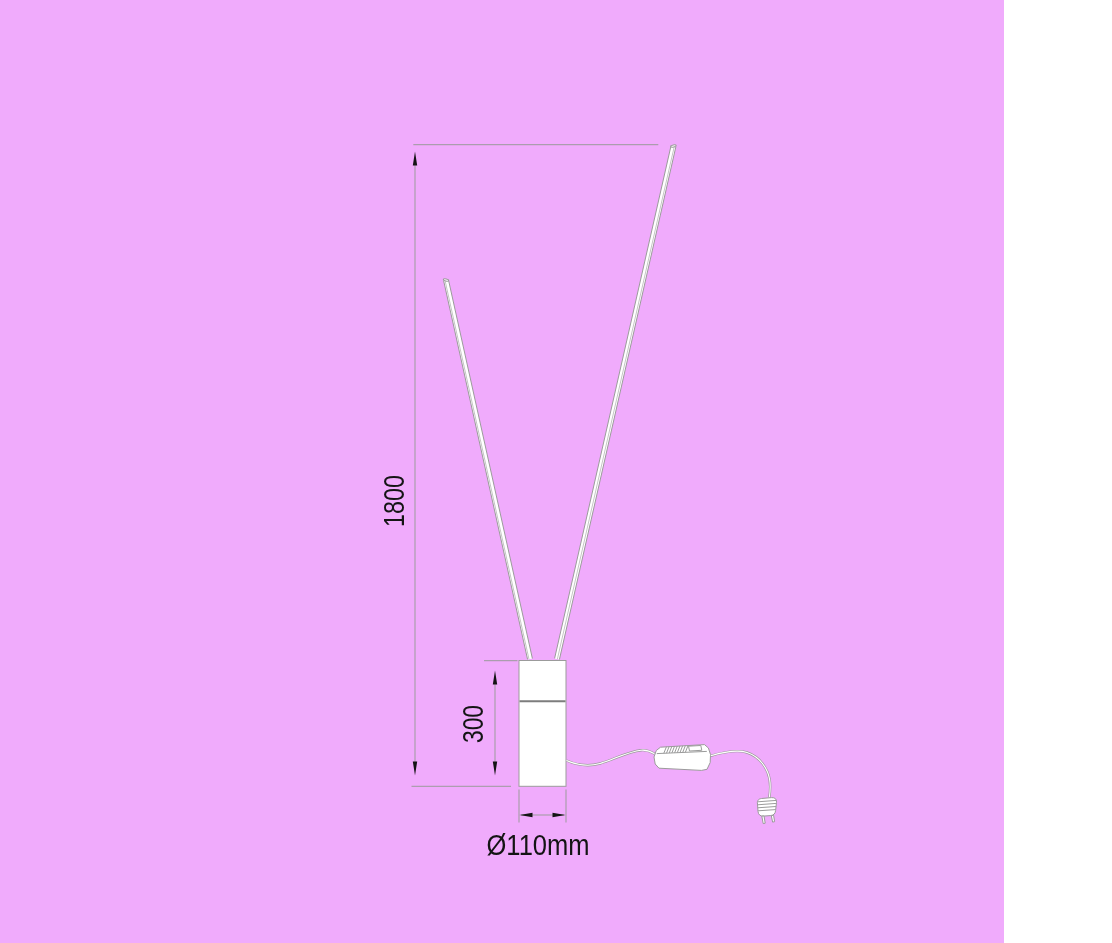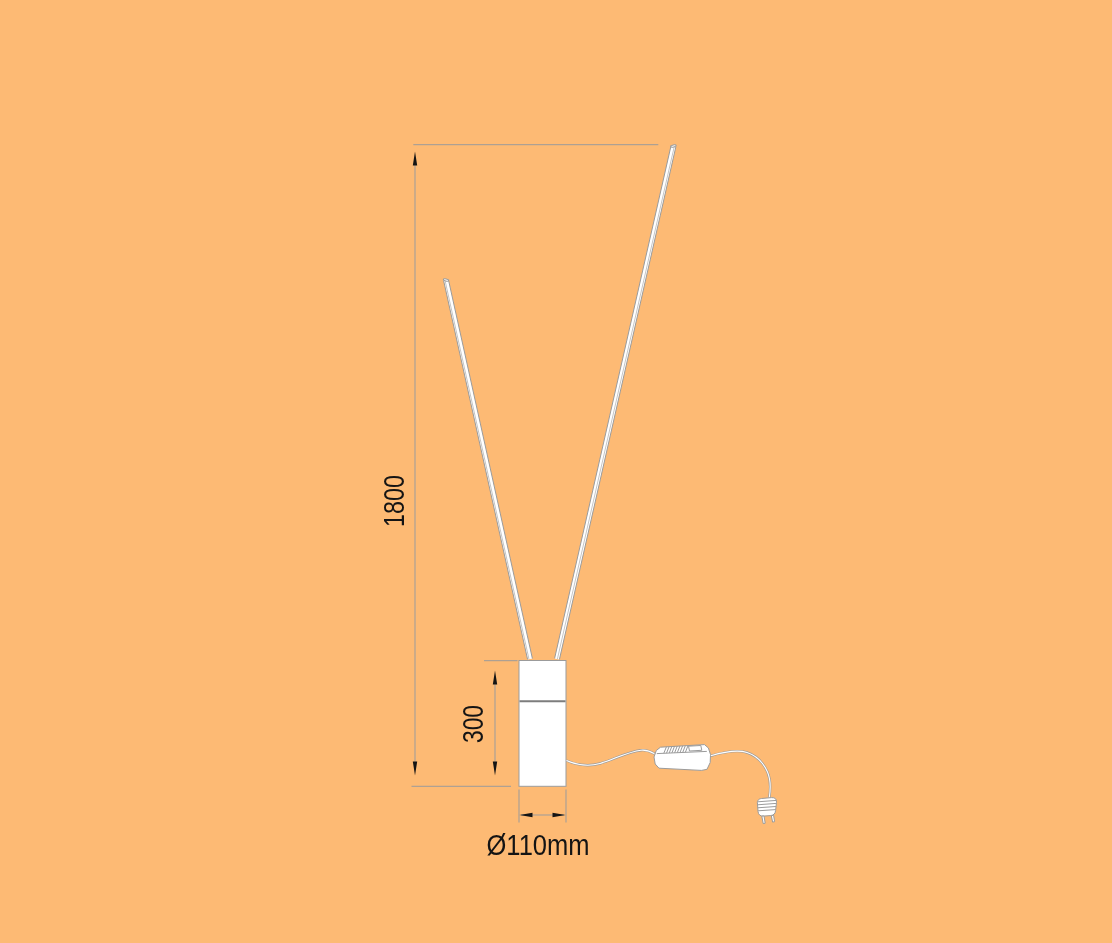--- a/index.html
+++ b/index.html
@@ -1,20 +1,20 @@
 <!DOCTYPE html>
 <html><head>
 <meta charset="utf-8">
 <style>
   html, body { margin: 0; padding: 0; background: #ffffff; }
   .canvas {
     position: relative;
-    width: 1112px;
+    width: 1004px;
     height: 943px;
-    background: #fdba74;
+    background: #f0abfc;
     font-family: "Liberation Sans", sans-serif;
     overflow: hidden;
   }
   svg { display: block; }
   .dim-text {
     font-family: "Liberation Sans", sans-serif;
     font-size: 29px;
     fill: #141414;
   }
   .thin   { stroke: #9b9b9b; stroke-width: 1; fill: none; }

